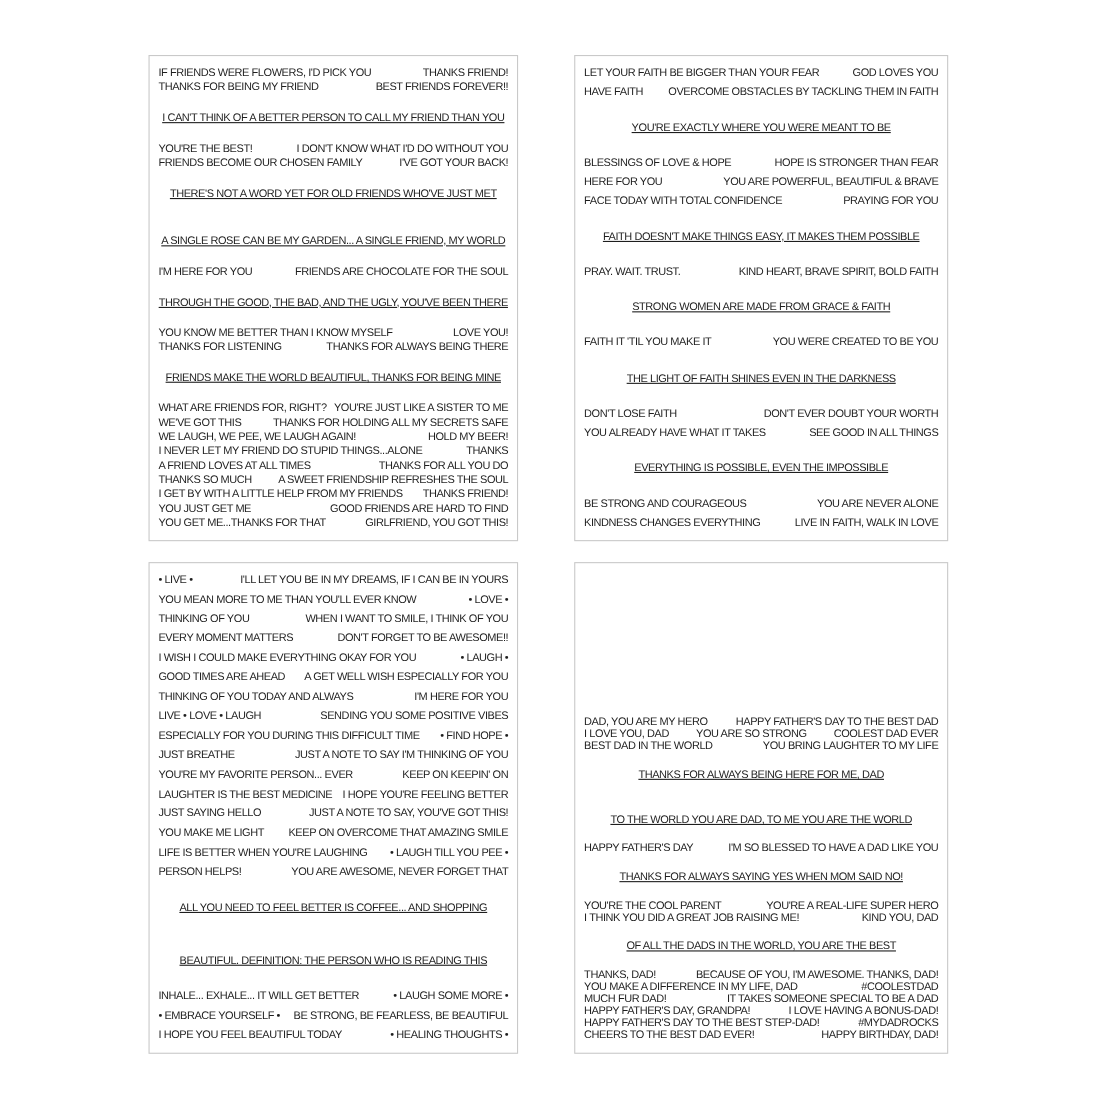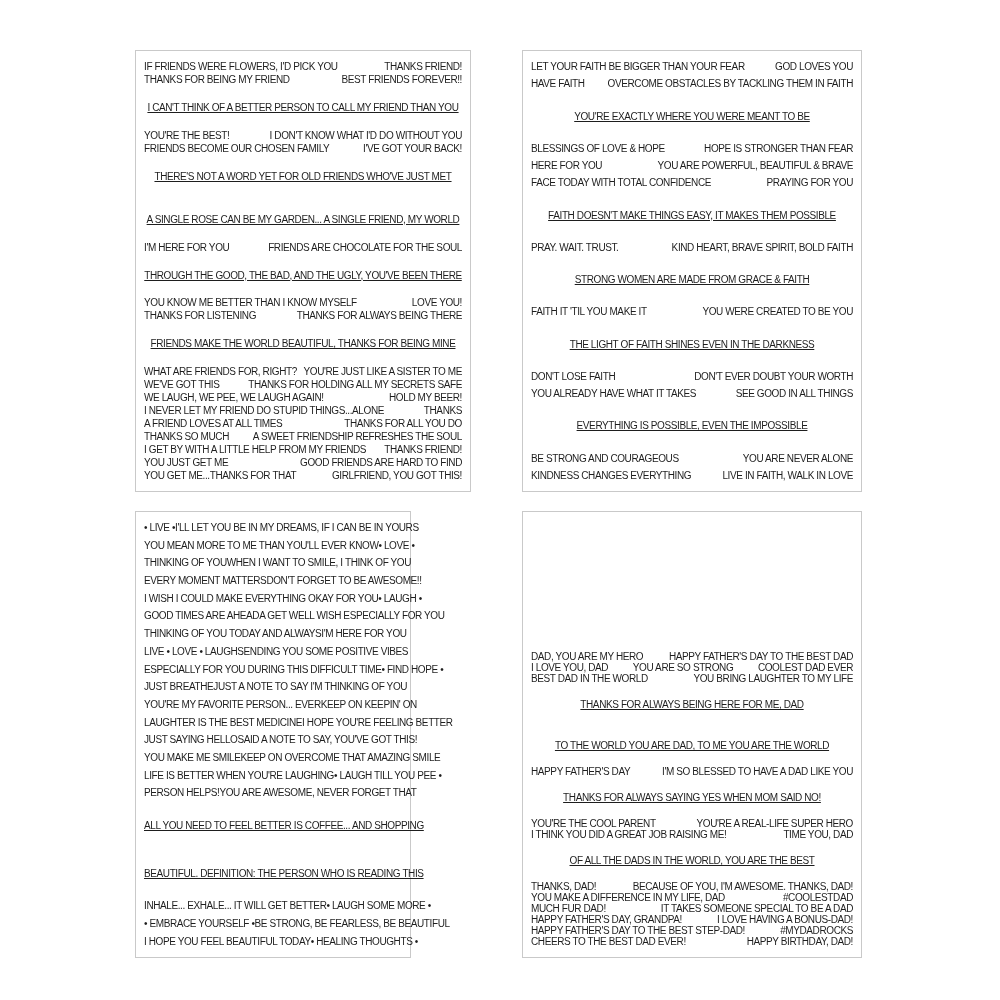--- a/index.html
+++ b/index.html
@@ -24,21 +24,21 @@
     background: #ffffff;
     border: 1px solid #c9c9c9;
     box-sizing: border-box;
     display: flex;
     flex-direction: column;
     justify-content: space-between;
     padding: 10px 8px;
   }
   .panel-tl { left: 135px; top: 50px;  width: 336px; height: 442px; }
   .panel-tr { left: 522px; top: 50px;  width: 340px; height: 442px; justify-content: space-between; }
-  .panel-bl { left: 135px; top: 511px; width: 276px; height: 447px; }
+  .panel-bl { left: 135px; top: 511px; width: 336px; height: 447px; }
   .panel-br { left: 522px; top: 511px; width: 340px; height: 447px; justify-content: flex-end; }
   .line {
     display: flex;
     justify-content: space-between;
     align-items: baseline;
   }
   .line span {
     white-space: nowrap;
     font-size: 10px;
     letter-spacing: -0.4px;
@@ -240,24 +240,24 @@
       <div class="line">
         <span>YOU'RE MY FAVORITE PERSON... EVER</span>
         <span>KEEP ON KEEPIN' ON</span>
       </div>
       <div class="line">
         <span>LAUGHTER IS THE BEST MEDICINE</span>
         <span>I HOPE YOU'RE FEELING BETTER</span>
       </div>
       <div class="line">
         <span>JUST SAYING HELLO</span>
-        <span>SAID A NOTE TO SAY, YOU'VE GOT THIS!</span>
-      </div>
-      <div class="line">
-        <span>YOU MAKE ME SMILE</span>
+        <span>JUST A NOTE TO SAY, YOU'VE GOT THIS!</span>
+      </div>
+      <div class="line">
+        <span>YOU MAKE ME LIGHT</span>
         <span>KEEP ON OVERCOME THAT AMAZING SMILE</span>
       </div>
       <div class="line">
         <span>LIFE IS BETTER WHEN YOU'RE LAUGHING</span>
         <span>• LAUGH TILL YOU PEE •</span>
       </div>
       <div class="line">
         <span>PERSON HELPS!</span>
         <span>YOU ARE AWESOME, NEVER FORGET THAT</span>
       </div>
@@ -306,21 +306,21 @@
       </div>
       <div class="line">
         <span>THANKS FOR ALWAYS SAYING YES WHEN MOM SAID NO!</span>
       </div>
       <div class="line">
         <span>YOU'RE THE COOL PARENT</span>
         <span>YOU'RE A REAL-LIFE SUPER HERO</span>
       </div>
       <div class="line">
         <span>I THINK YOU DID A GREAT JOB RAISING ME!</span>
-        <span>TIME YOU, DAD</span>
+        <span>KIND YOU, DAD</span>
       </div>
       <div class="line">
         <span>OF ALL THE DADS IN THE WORLD, YOU ARE THE BEST</span>
       </div>
       <div class="line">
         <span>THANKS, DAD!</span>
         <span>BECAUSE OF YOU, I'M AWESOME. THANKS, DAD!</span>
       </div>
       <div class="line">
         <span>YOU MAKE A DIFFERENCE IN MY LIFE, DAD</span>

